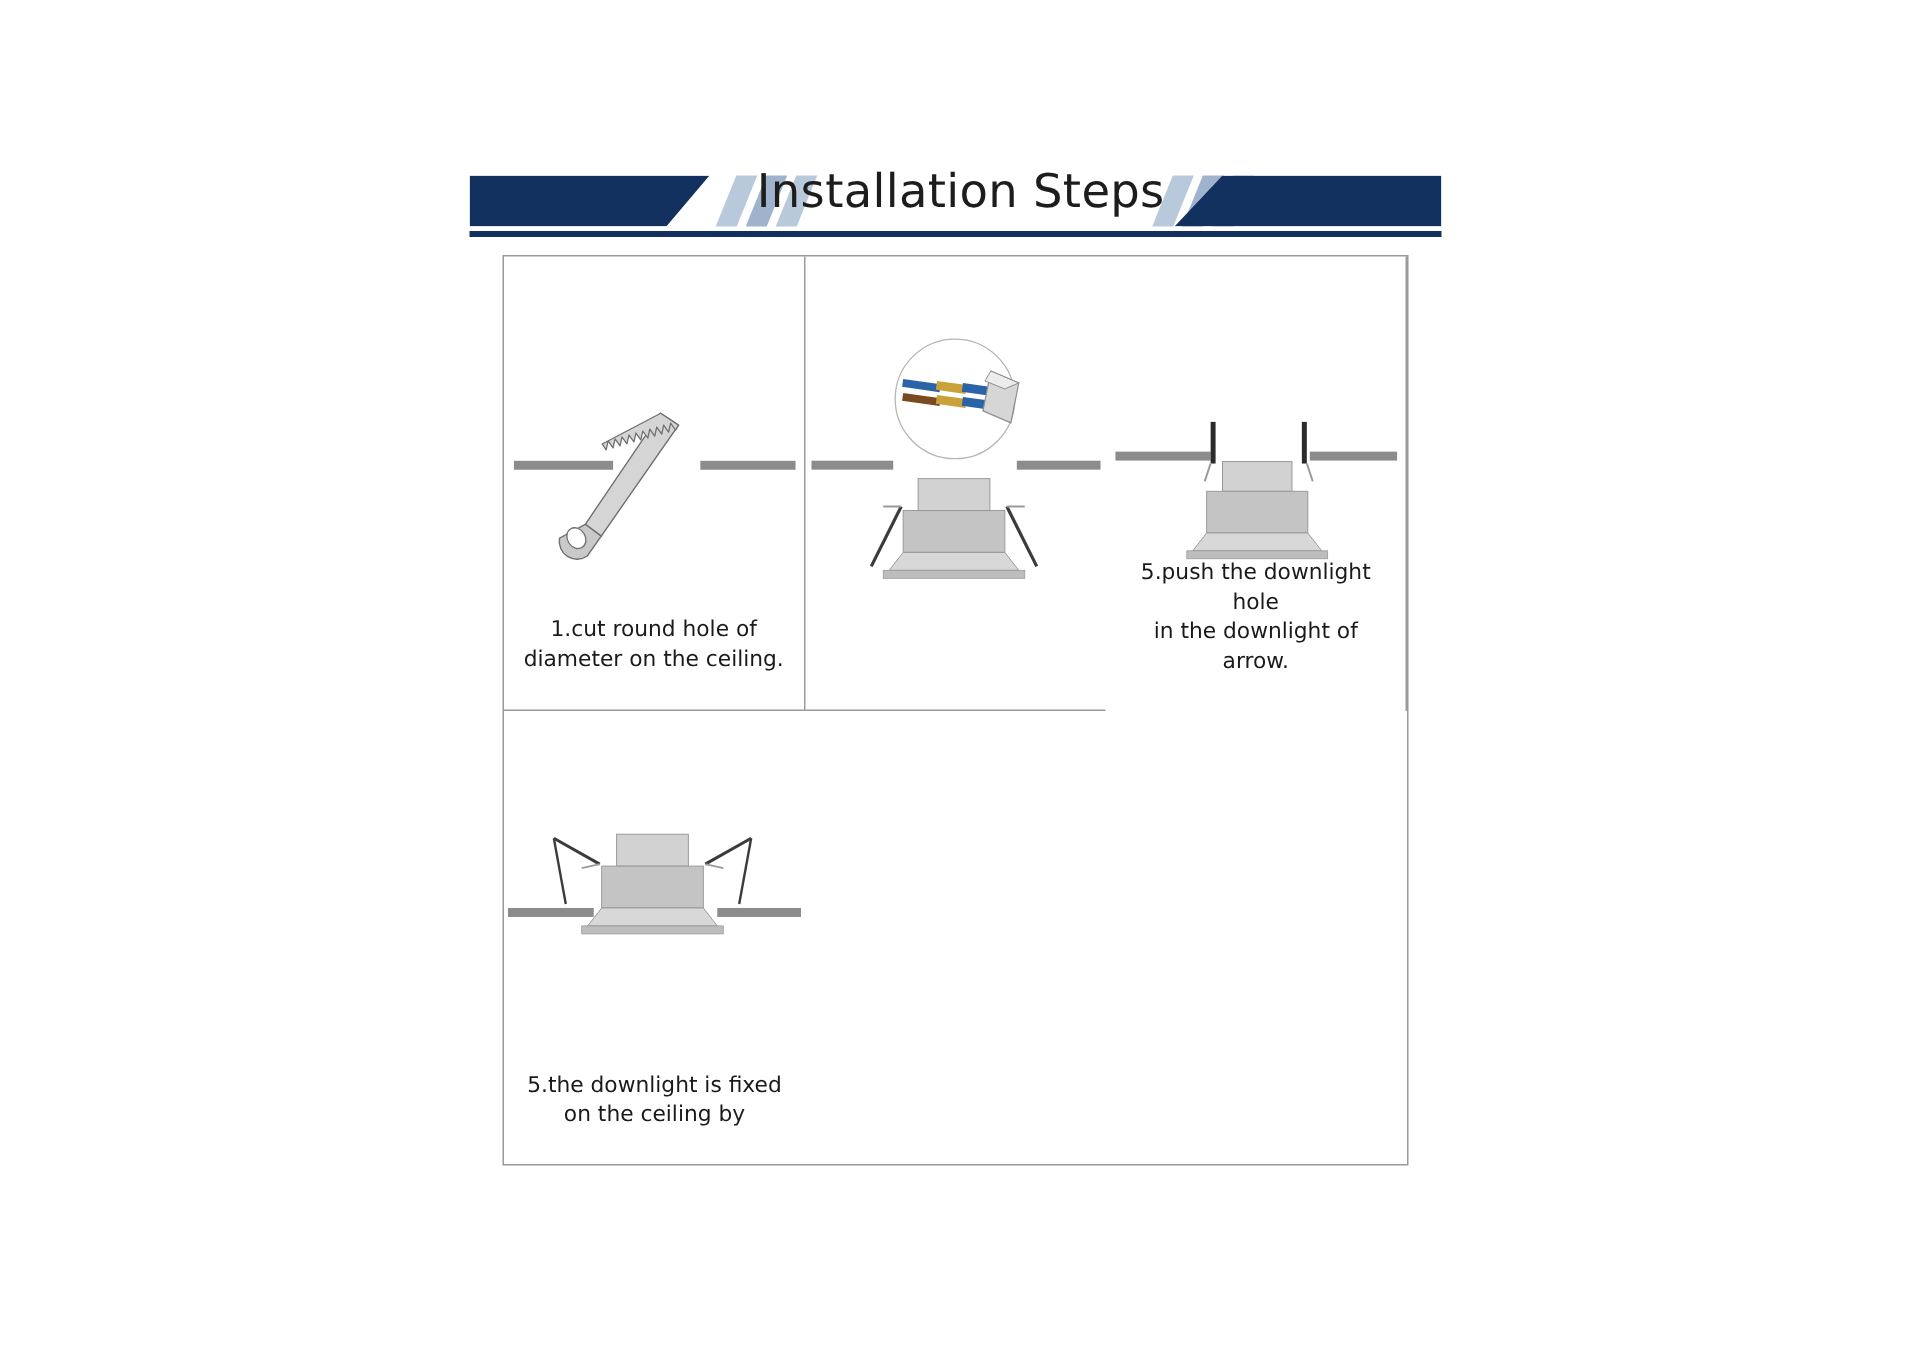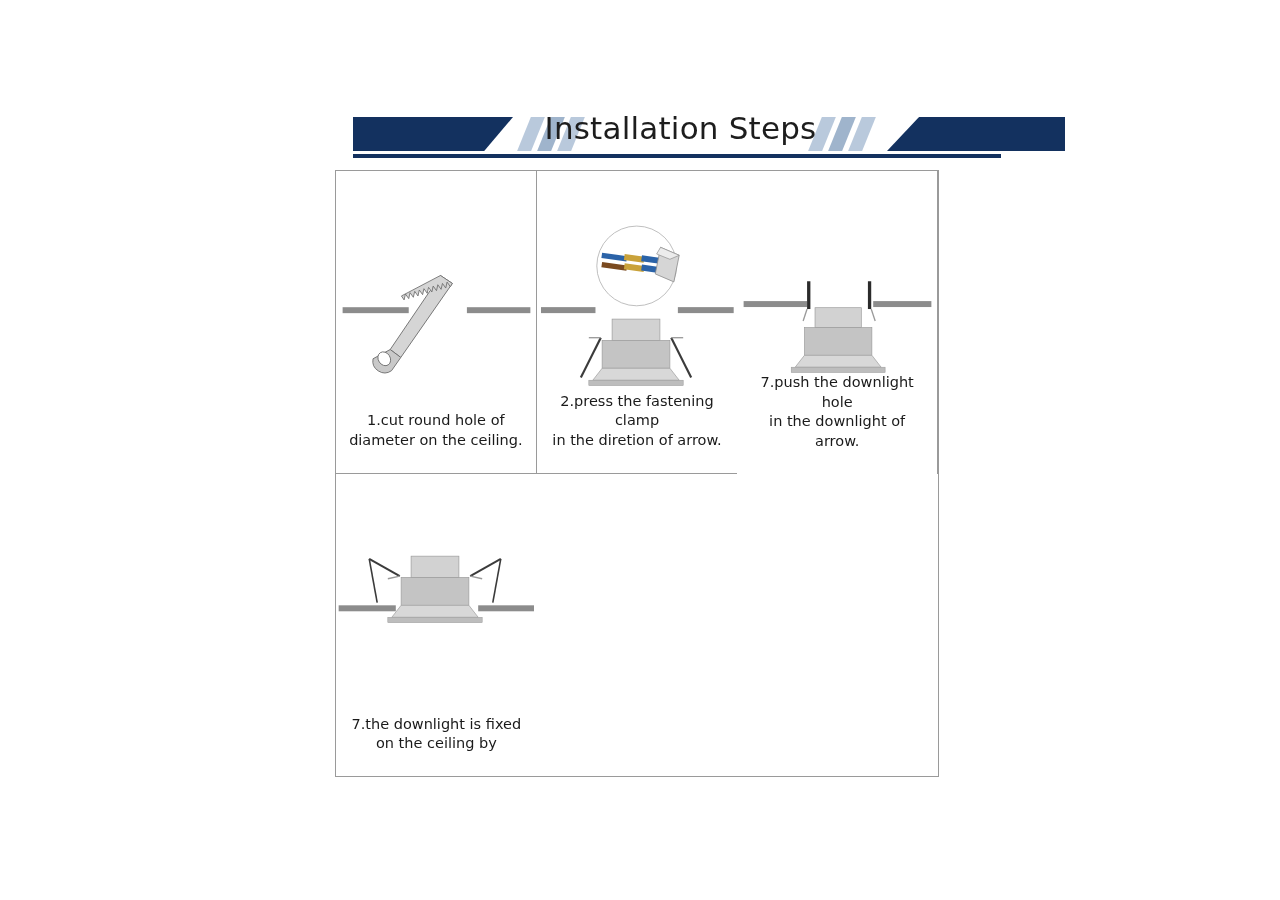--- a/index.html
+++ b/index.html
@@ -20,23 +20,22 @@
     width: 1280px;
     height: 900px;
     background: #ffffff;
   }
 
   
   .banner {
     position: absolute;
     left: 313px;
     top: 110px;
-    width: 712px;
+    width: 648px;
     height: 48px;
-    margin-left: 40px;
   }
   .banner-left-block {
     position: absolute;
     left: 0px;
     top: 7px;
     width: 160px;
     height: 34px;
     background: #13315f;
     clip-path: polygon(0 0, 100% 0, 82% 100%, 0 100%);
   }
@@ -188,45 +187,41 @@
         <rect x="113" y="148" width="72" height="32" fill="#d2d2d2" stroke="#9a9a9a" stroke-width="1"></rect>
         <rect x="98" y="180" width="102" height="42" fill="#c4c4c4" stroke="#9a9a9a" stroke-width="1"></rect>
         <polygon points="98,222 200,222 214,240 84,240" fill="#d8d8d8" stroke="#9a9a9a" stroke-width="1"></polygon>
         <rect x="78" y="240" width="142" height="8" fill="#bdbdbd" stroke="#9a9a9a" stroke-width="0.8"></rect>
 
         <path d="M96,176 L66,236" stroke="#3b3b3b" stroke-width="3.2" fill="none"></path>
         <path d="M202,176 L232,236" stroke="#3b3b3b" stroke-width="3.2" fill="none"></path>
         <path d="M96,176 L78,176" stroke="#9a9a9a" stroke-width="2" fill="none"></path>
         <path d="M202,176 L220,176" stroke="#9a9a9a" stroke-width="2" fill="none"></path>
       </svg>
-      <div class="caption">
-        <span class="line">2.press the fastening clamp</span>
-        <span class="line">in the diretion of arrow.</span>
-      </div>
     </div>
 
     <div class="cell">
       <svg class="art" viewBox="0 0 302 304">
 
         <rect x="10" y="120" width="96" height="9" fill="#8c8c8c"></rect>
         <rect x="206" y="120" width="88" height="9" fill="#8c8c8c"></rect>
 
         <rect x="106" y="90" width="5" height="42" fill="#2b2b2b"></rect>
         <rect x="198" y="90" width="5" height="42" fill="#2b2b2b"></rect>
 
         <rect x="118" y="130" width="70" height="30" fill="#d2d2d2" stroke="#9a9a9a" stroke-width="1"></rect>
         <rect x="102" y="160" width="102" height="42" fill="#c4c4c4" stroke="#9a9a9a" stroke-width="1"></rect>
         <polygon points="102,202 204,202 218,220 88,220" fill="#d8d8d8" stroke="#9a9a9a" stroke-width="1"></polygon>
         <rect x="82" y="220" width="142" height="8" fill="#bdbdbd" stroke="#9a9a9a" stroke-width="0.8"></rect>
 
         <path d="M106,132 L100,150" stroke="#9a9a9a" stroke-width="2" fill="none"></path>
         <path d="M203,132 L209,150" stroke="#9a9a9a" stroke-width="2" fill="none"></path>
       </svg>
       <div class="caption">
-        <span class="line">7.push the downlight hole</span>
+        <span class="line">5.push the downlight hole</span>
         <span class="line">in the downlight of arrow.</span>
       </div>
     </div>
 
     <div class="cell">
       <svg class="art" viewBox="0 0 302 304">
 
         <rect x="4" y="122" width="86" height="9" fill="#8c8c8c"></rect>
         <rect x="214" y="122" width="84" height="9" fill="#8c8c8c"></rect>
 
@@ -236,18 +231,18 @@
         <rect x="78" y="140" width="142" height="8" fill="#bdbdbd" stroke="#9a9a9a" stroke-width="0.8"></rect>
 
         <path d="M96,78 L50,52" stroke="#3b3b3b" stroke-width="3" fill="none"></path>
         <path d="M202,78 L248,52" stroke="#3b3b3b" stroke-width="3" fill="none"></path>
         <path d="M50,52 L62,118" stroke="#3b3b3b" stroke-width="2.4" fill="none"></path>
         <path d="M248,52 L236,118" stroke="#3b3b3b" stroke-width="2.4" fill="none"></path>
         <path d="M96,78 L78,82" stroke="#9a9a9a" stroke-width="2" fill="none"></path>
         <path d="M202,78 L220,82" stroke="#9a9a9a" stroke-width="2" fill="none"></path>
       </svg>
       <div class="caption">
-        <span class="line">7.the downlight is fixed on the ceiling by</span>
+        <span class="line">5.the downlight is fixed on the ceiling by</span>
       </div>
     </div>
 
   </div>
 </div>
 
 </body></html>

